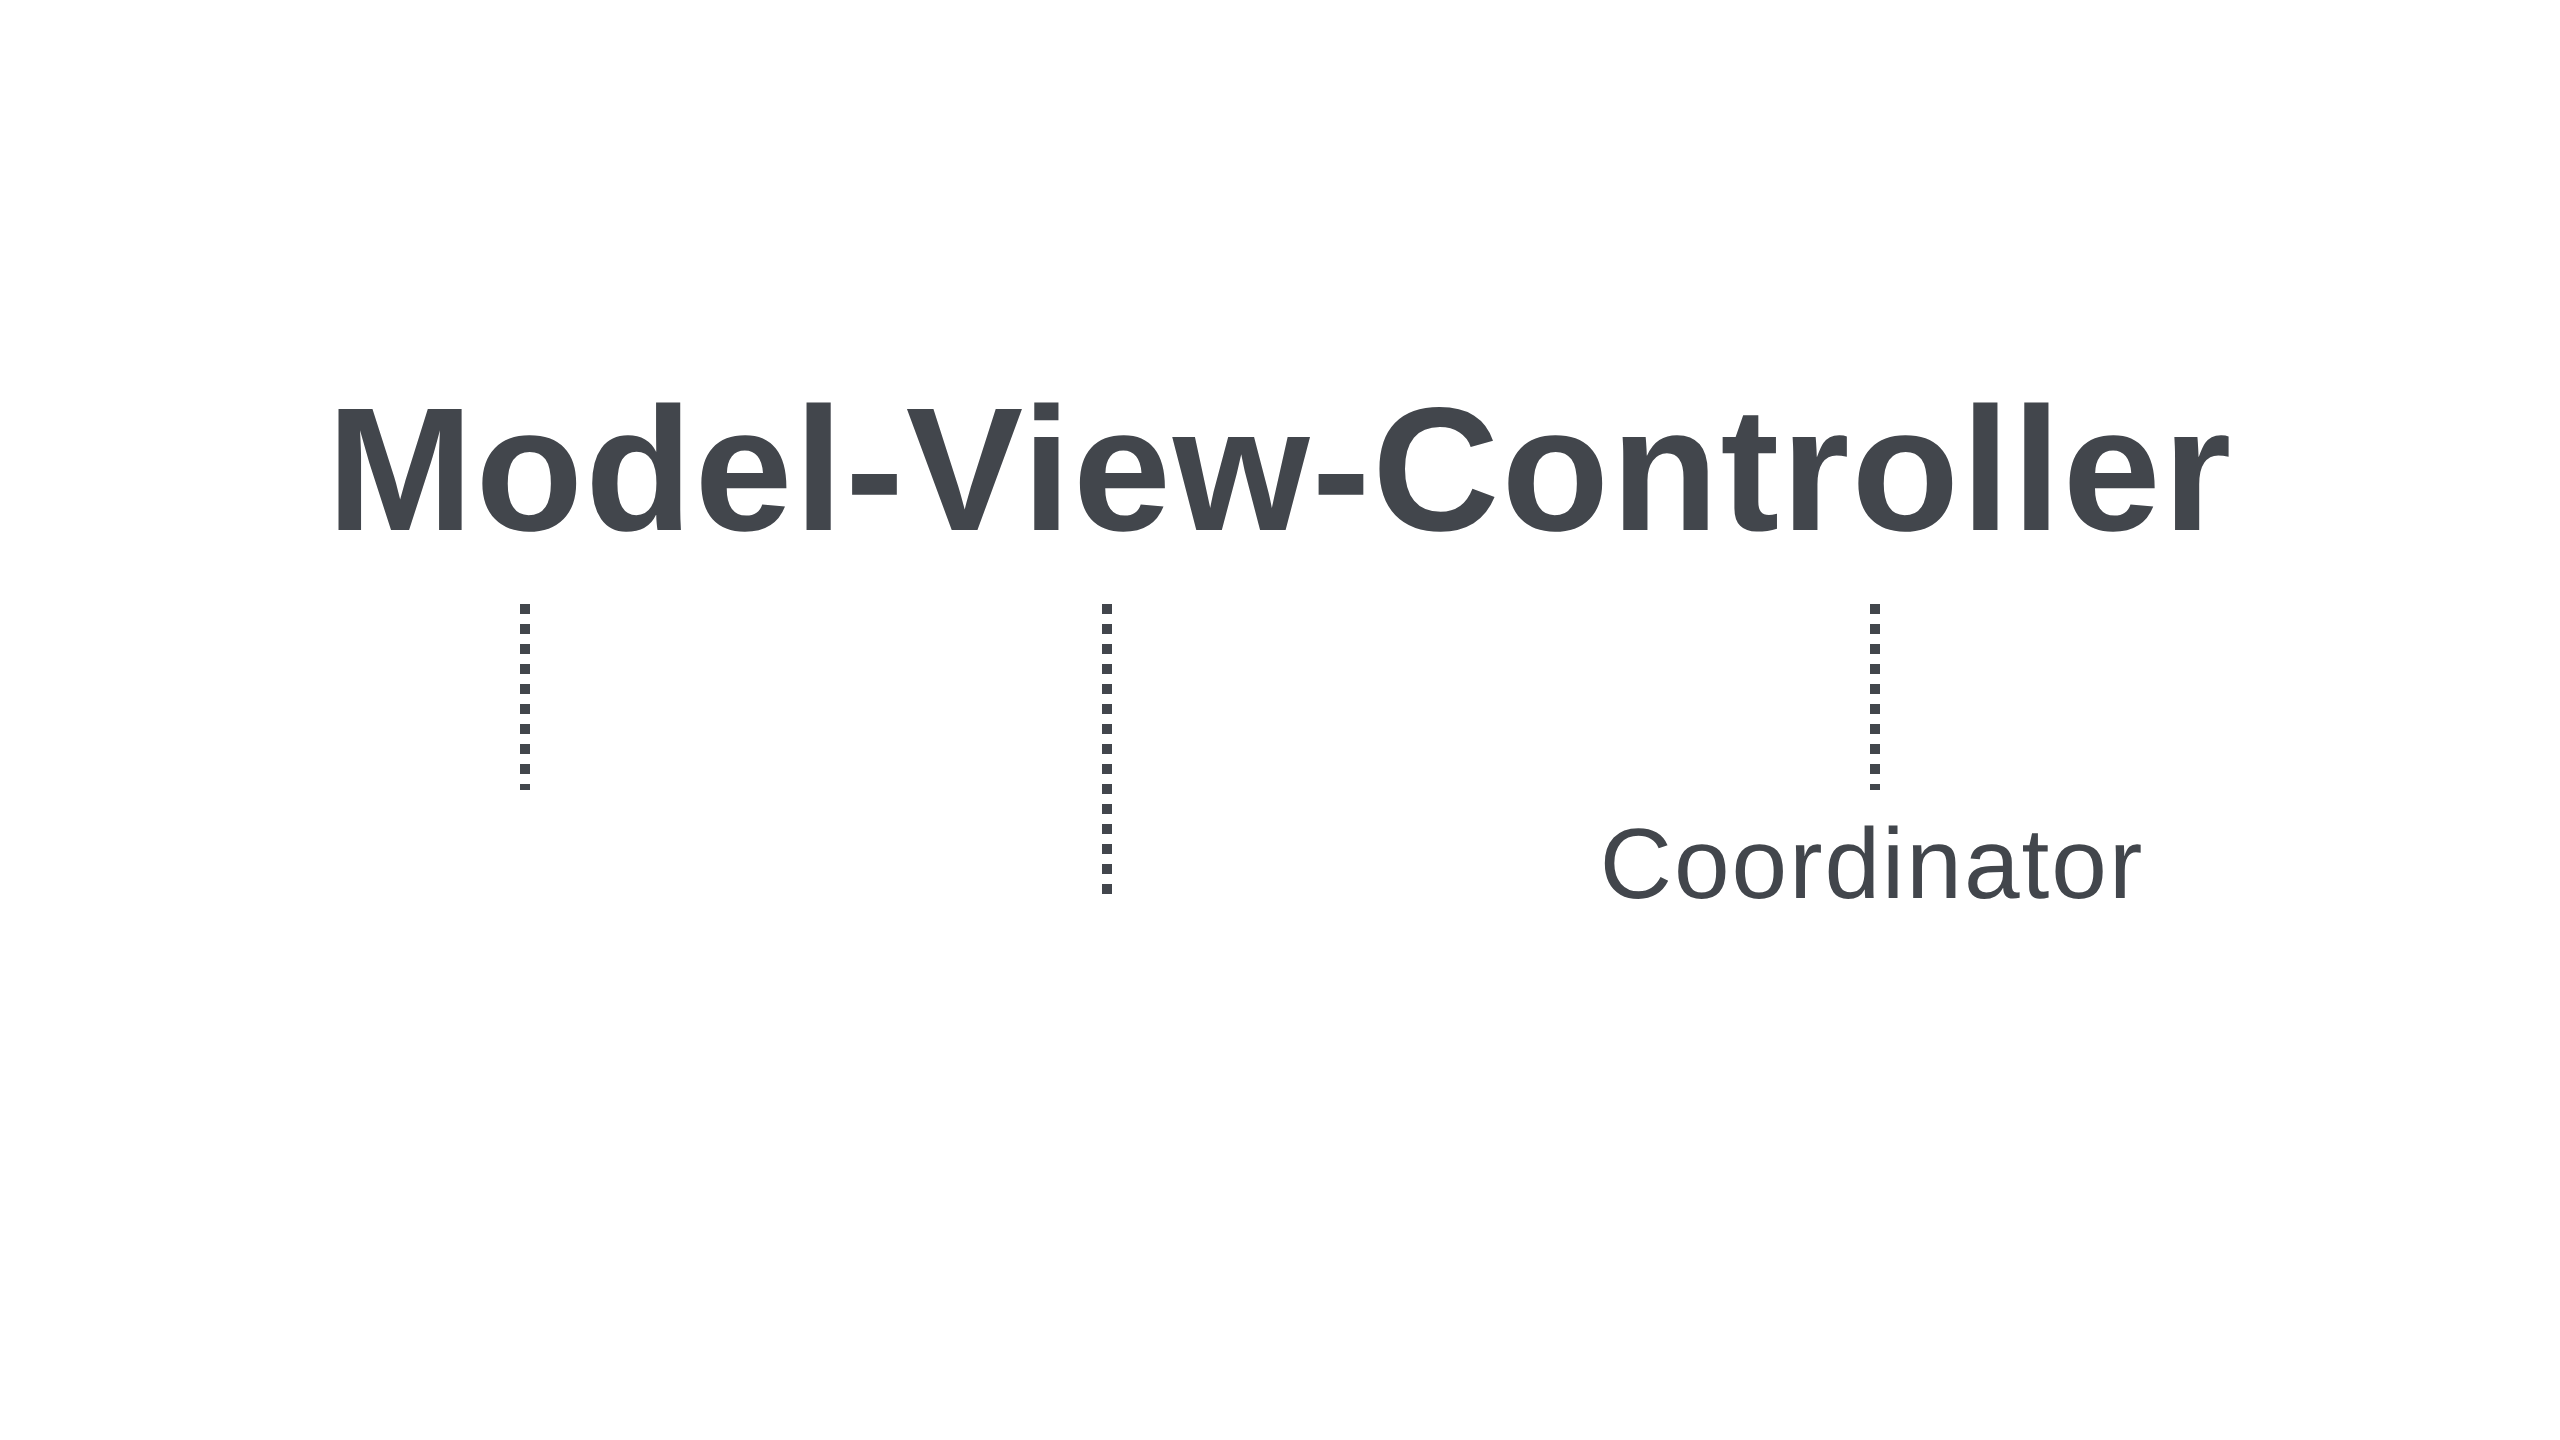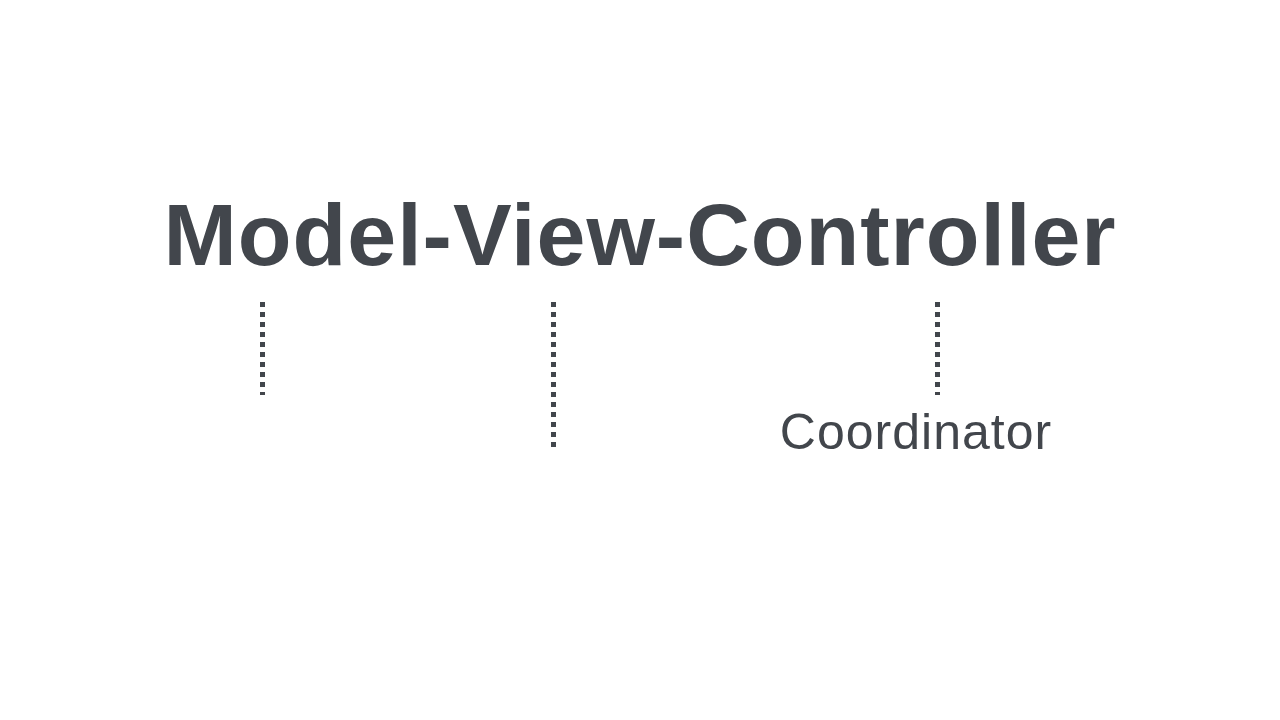--- a/index.html
+++ b/index.html
@@ -73,21 +73,21 @@
   }
   .label-data {
     left: 253px;
     top: 378px;
   }
   .label-ui {
     left: 545px;
     top: 430px;
   }
   .label-coordinator {
-    left: 916px;
+    left: 936px;
     top: 378px;
     text-align: center;
   }
 </style>
 </head>
 <body>
 
 <div class="canvas">
 
   <h1 class="title">Model-View-Controller</h1>

